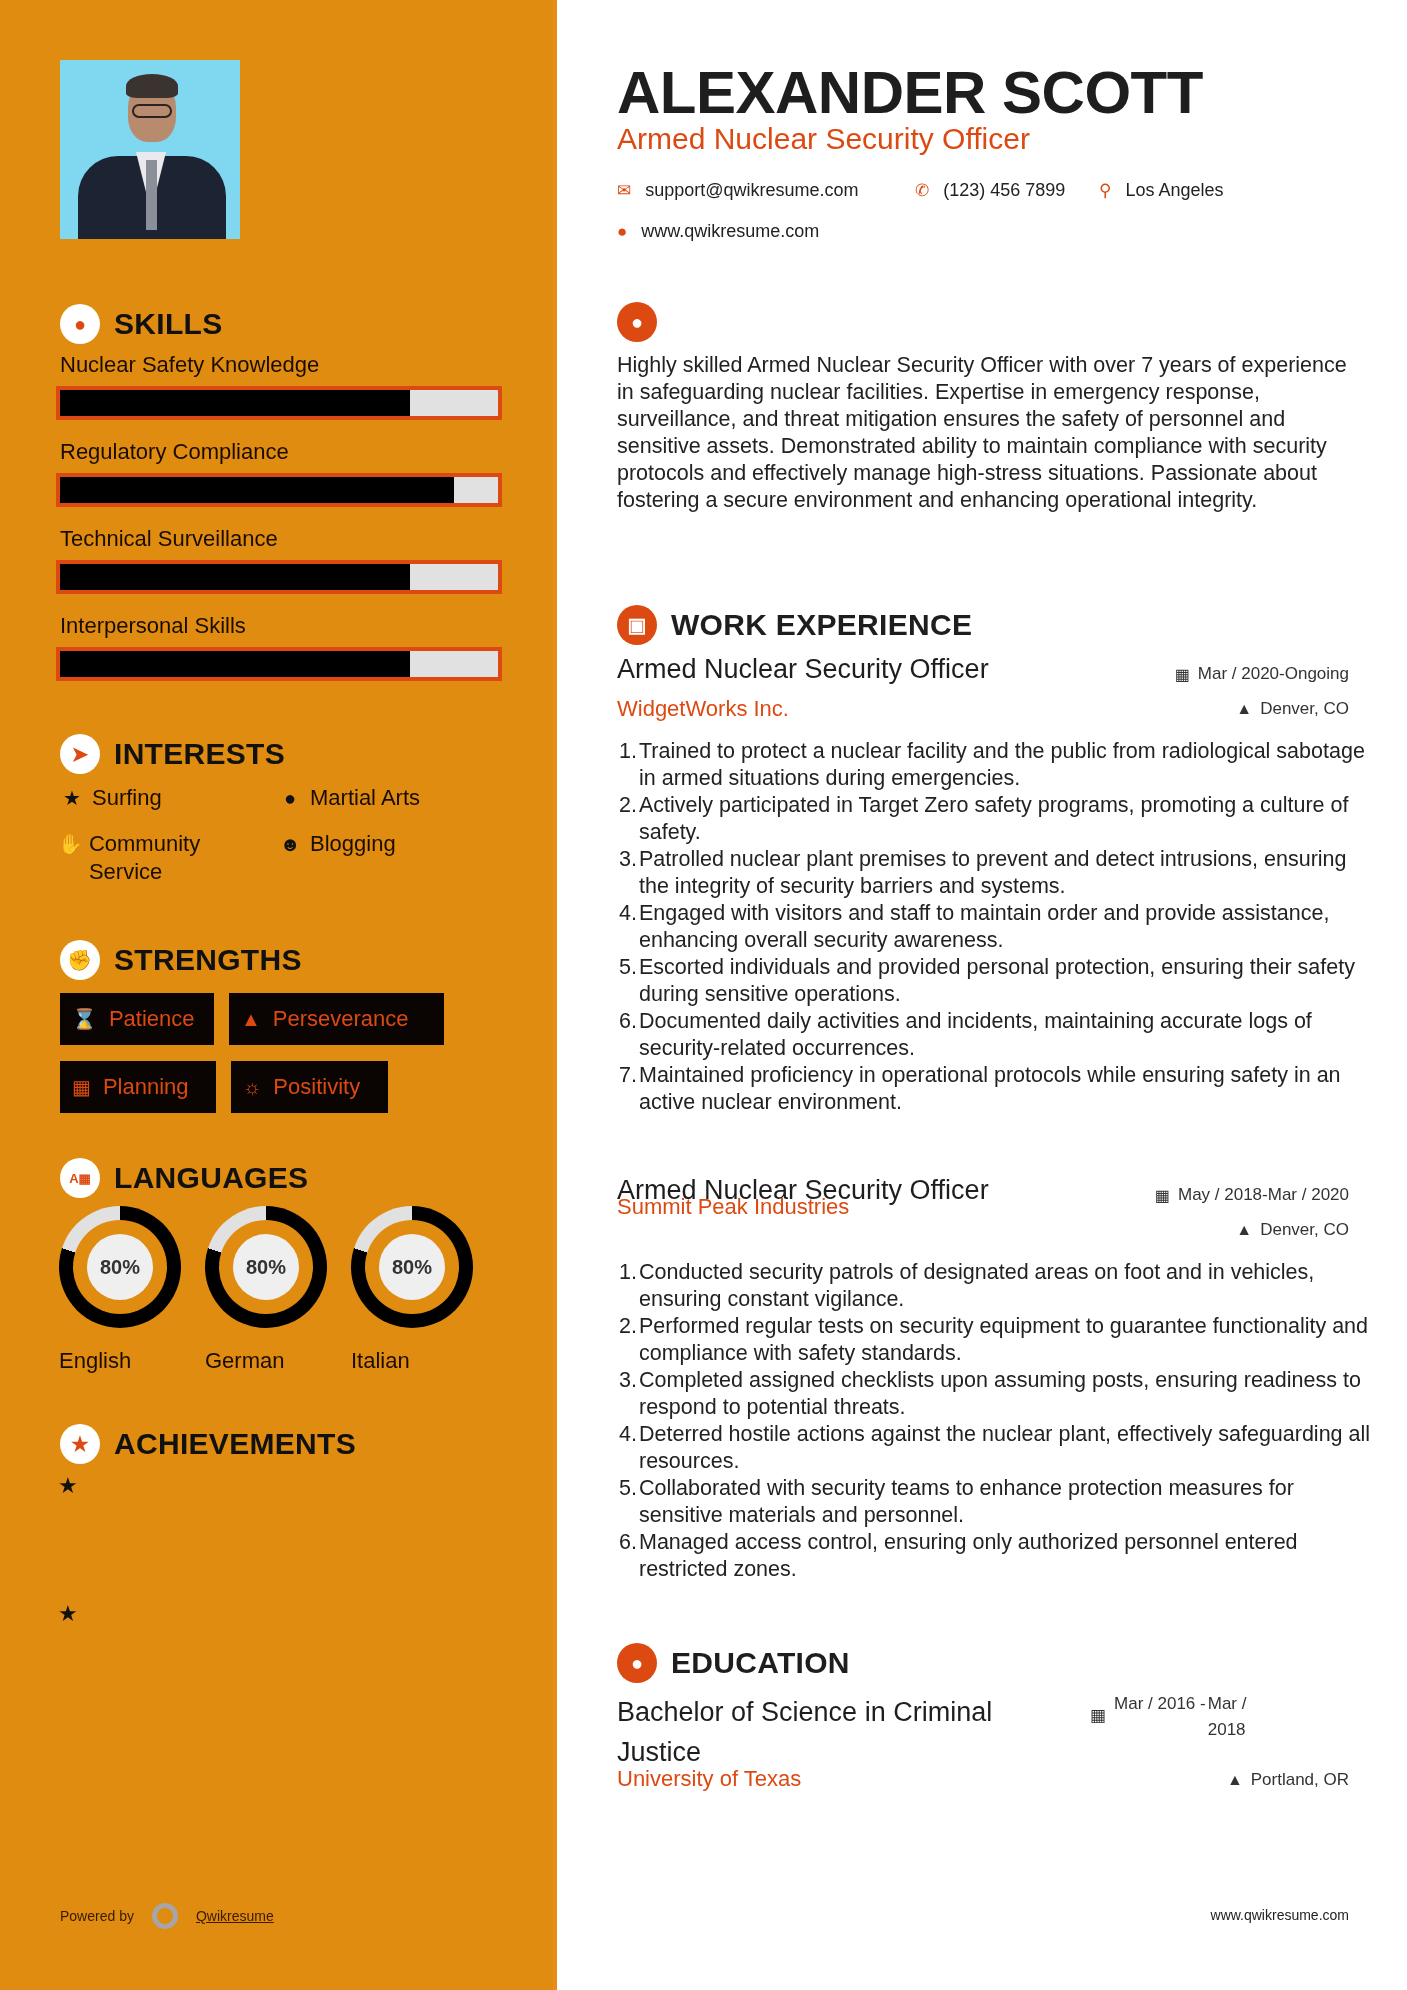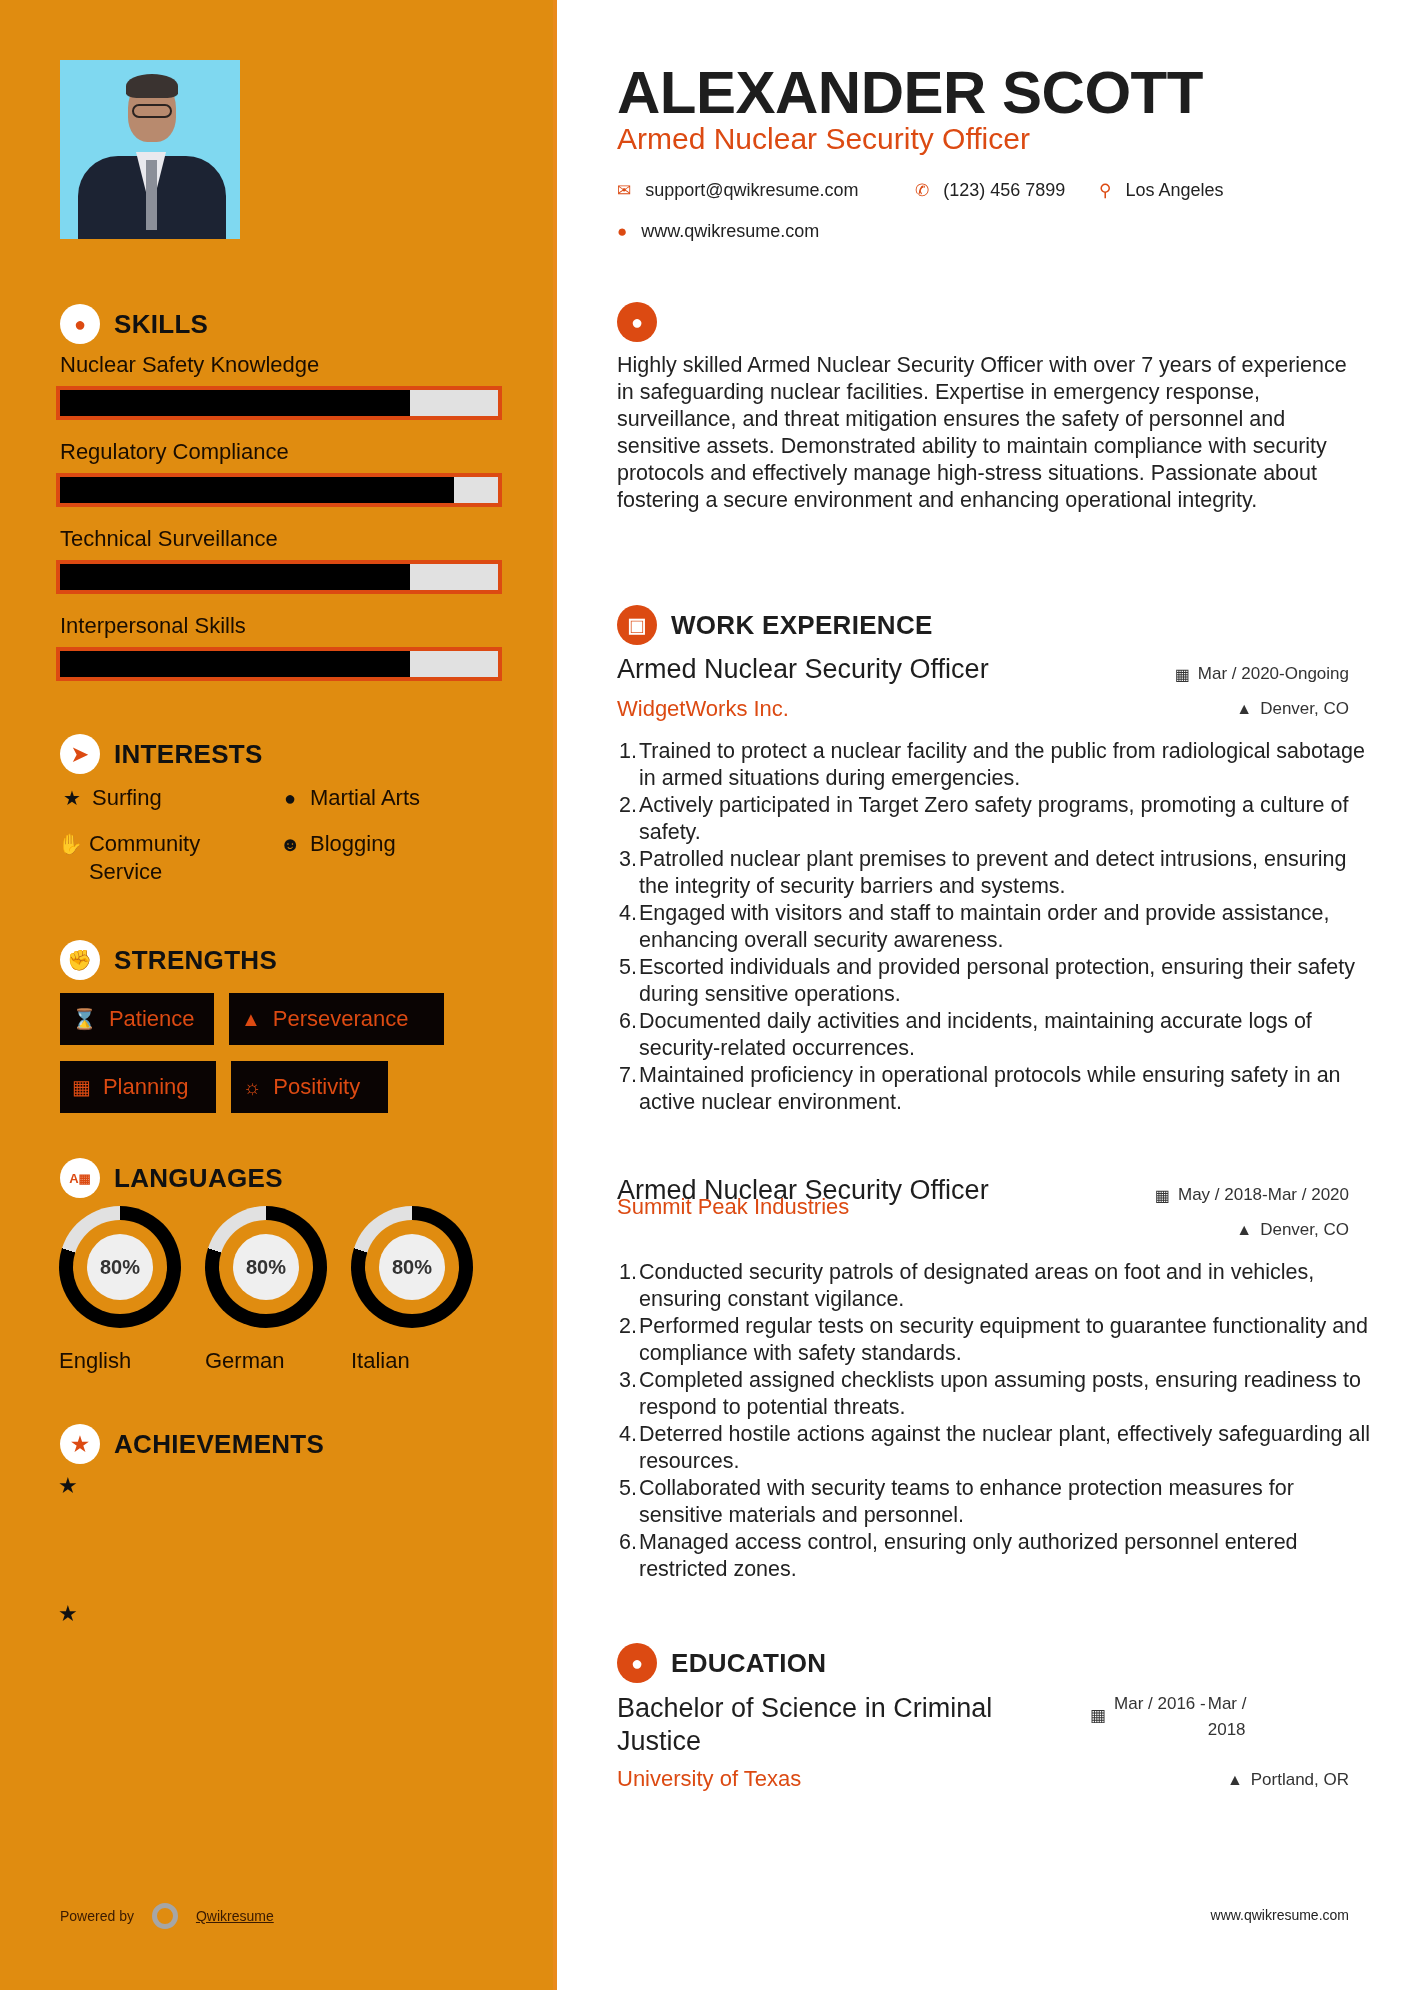--- a/index.html
+++ b/index.html
@@ -11,21 +11,21 @@
   .photo { position: absolute; left: 60px; top: 60px; width: 180px; height: 179px; background: #7fd8f0; overflow: hidden; }
   .photo .head { position: absolute; left: 68px; top: 20px; width: 48px; height: 62px; background: #b88a6e; border-radius: 45% 45% 40% 40%; }
   .photo .hair { position: absolute; left: 66px; top: 14px; width: 52px; height: 24px; background: #3a3330; border-radius: 50% 50% 20% 20%; }
   .photo .glasses { position: absolute; left: 72px; top: 44px; width: 40px; height: 14px; border: 2px solid #2b2320; border-radius: 8px; }
   .photo .suit { position: absolute; left: 18px; top: 96px; width: 148px; height: 90px; background: #1c2333; border-radius: 40px 40px 0 0; }
   .photo .shirt { position: absolute; left: 76px; top: 92px; width: 30px; height: 60px; background: #e9e9ee; clip-path: polygon(0 0, 100% 0, 50% 100%); }
   .photo .tie { position: absolute; left: 86px; top: 100px; width: 11px; height: 70px; background: #8b8f99; }
 
   .sec-head { position: absolute; left: 60px; display: flex; align-items: center; }
   .sec-icon { width: 40px; height: 40px; border-radius: 50%; background: #fff; display: flex; align-items: center; justify-content: center; margin-right: 14px; color: #dc4a12; font-size: 20px; font-weight: bold; }
-  .sec-title { font-size: 26px; font-weight: bold; color: #111; letter-spacing: 0.3px; }
+  .sec-title { font-size: 30px; font-weight: bold; color: #111; letter-spacing: 0.3px; }
 
   .skill-label { position: absolute; left: 60px; font-size: 22px; color: #1a0d00; }
   .skill-bar { position: absolute; left: 56px; width: 446px; height: 34px; background: #dc4a12; padding: 4px; }
   .skill-bar .track { width: 100%; height: 100%; background: #e1e1e1; position: relative; }
   .skill-bar .fill { position: absolute; left: 0; top: 0; bottom: 0; background: #000; }
 
   .interest { position: absolute; font-size: 22px; color: #1a0d00; display: flex; align-items: flex-start; line-height: 28px; }
   .interest .ic { width: 28px; font-size: 20px; color: #111; margin-right: 6px; text-align: center; }
 
   .chip { position: absolute; height: 52px; background: #0a0403; color: #dc4a12; font-size: 22px; display: flex; align-items: center; padding: 0 12px; }
@@ -300,21 +300,21 @@
     <li>
         <span class="n">6.</span>
         <span>Managed access control, ensuring only authorized personnel entered restricted zones.</span>
       </li>
   </ol>
 
   <div class="mhead" style="top:1643px">
     <span class="sec-icon">●</span>
     <span class="sec-title">EDUCATION</span>
   </div>
-  <div class="job-title" style="top:1692px;width:460px;line-height:33px">Bachelor of Science in Criminal Justice</div>
+  <div class="job-title" style="top:1692px;width:460px;line-height:40px">Bachelor of Science in Criminal Justice</div>
   <div class="edu-dates" style="left:533px">
     <span style="margin-right:8px;margin-top:12px">▦</span>
     <span style="width:84px">Mar / 2016</span>
     <span style="margin:0 2px">-</span>
     <span style="width:60px">Mar / 2018</span>
   </div>
   <div class="company" style="top:1766px">University of Texas</div>
   <div class="meta" style="top:1770px">
     <span class="ic">▲</span>
     <span>Portland, OR</span>

